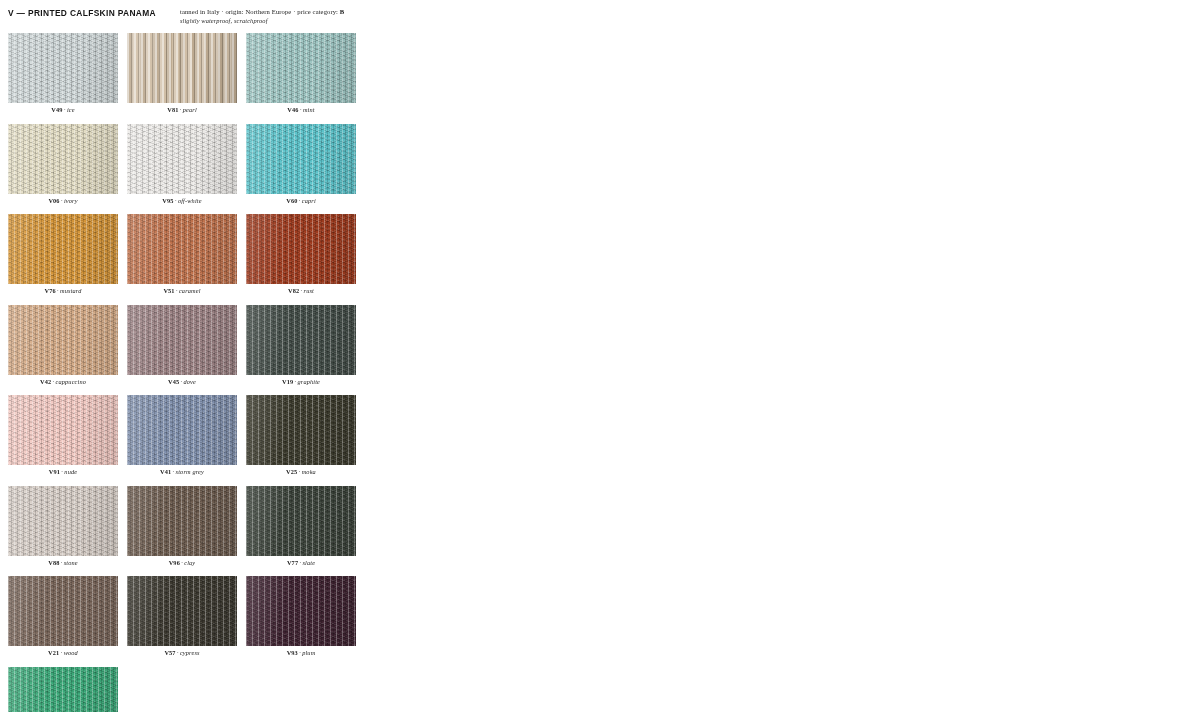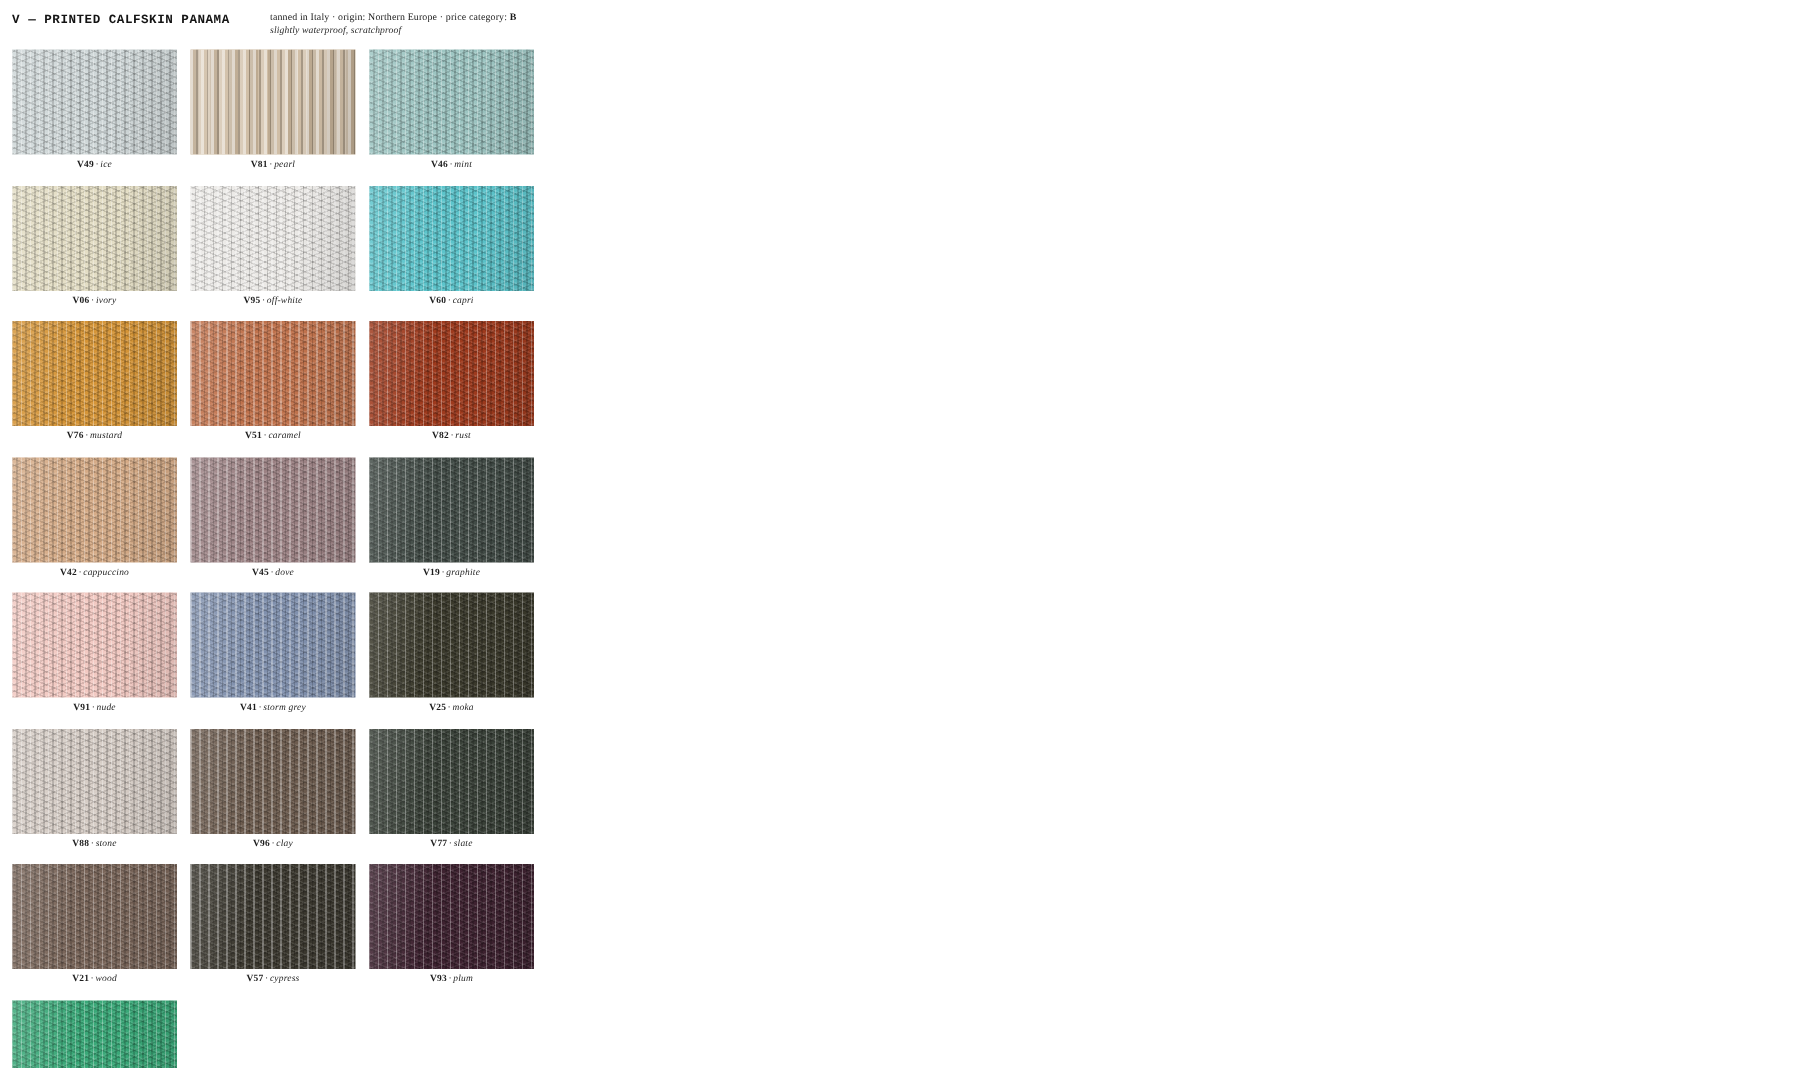--- a/index.html
+++ b/index.html
@@ -9,21 +9,21 @@
     font-family:"Liberation Sans", sans-serif;
     color:#1a1a1a;
     overflow:hidden;
   }
   .page{position:relative;width:1200px;height:712px;}
 
   
   .header{position:absolute;left:8px;top:6px;width:1180px;height:24px;}
   .title{
     position:absolute;left:0;top:2px;
-    font-family:Liberation Mono, monospace;
+    font-family:Liberation Sans, sans-serif;
     font-size:8.4px;font-weight:700;letter-spacing:0.35px;
     color:#141414;white-space:nowrap;
   }
   .meta{position:absolute;left:172px;top:2px;width:420px;}
   .meta-line1{
     font-family:"Liberation Serif", serif;
     font-size:6.6px;letter-spacing:0.1px;color:#1b1b1b;white-space:nowrap;
   }
   .meta-line1 b{font-weight:700;}
   .meta-line2{

